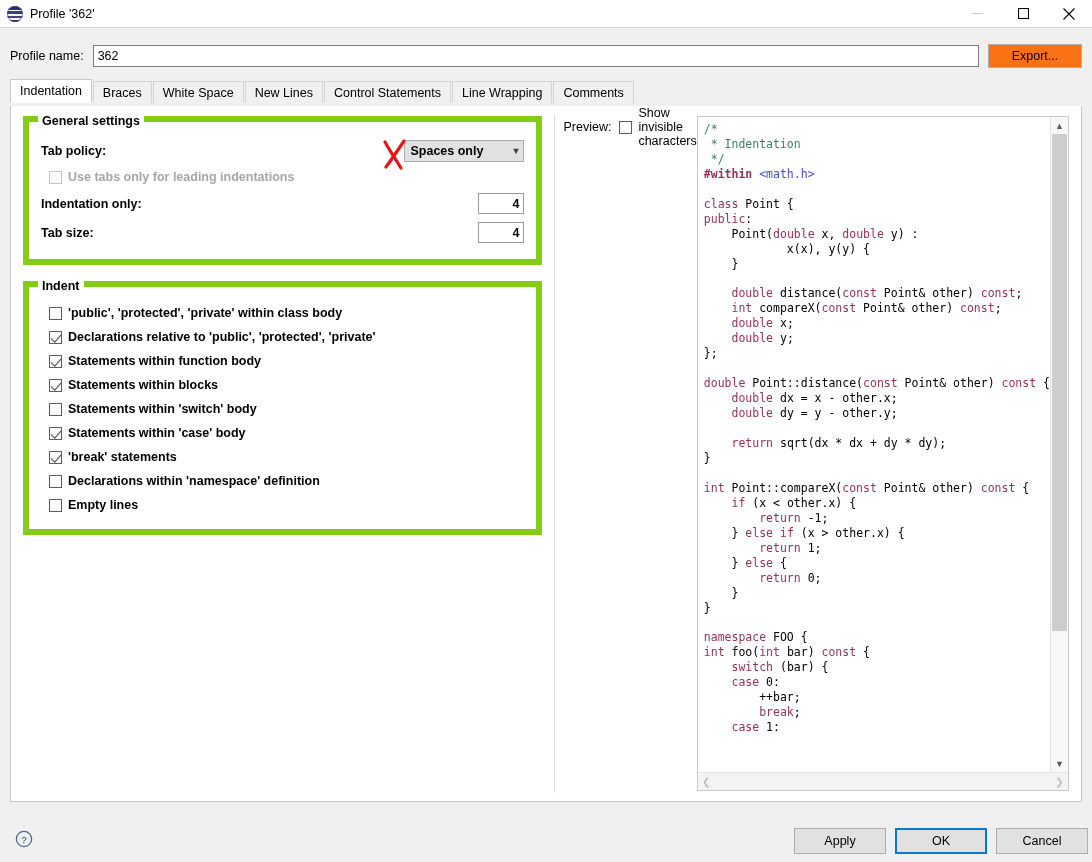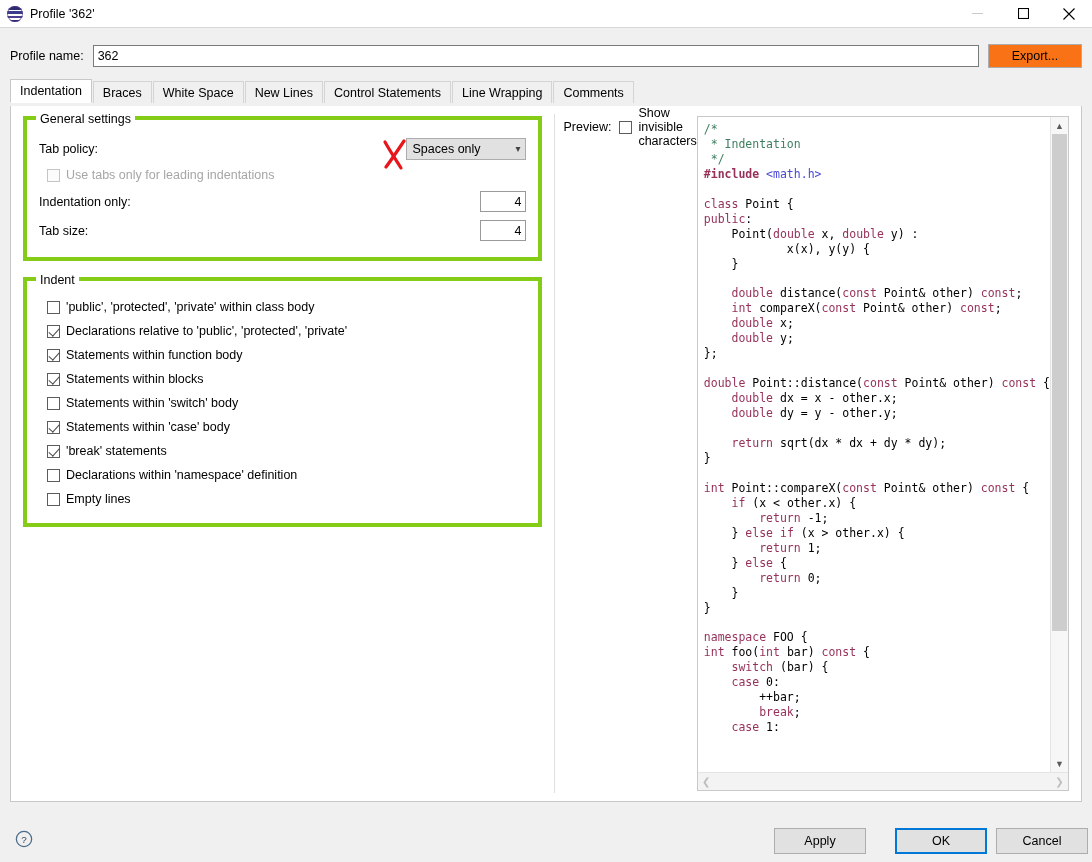--- a/index.html
+++ b/index.html
@@ -68,22 +68,22 @@
     position:absolute;left:10px;right:10px;top:106px;bottom:60px;
     background:#ffffff;border:1px solid #c8c8c8;border-top:none;
     display:flex;box-sizing:border-box;
   }
   .left-pane{width:547px;box-sizing:border-box;padding:10px 12px 0 12px;position:relative;}
   .divider{width:1px;background:#e0e0e0;margin:8px 0;}
   .right-pane{flex:1;box-sizing:border-box;padding:10px 12px 0 8px;display:flex;}
 
   
   .group{
-    border:4px solid #84cc16;border-radius:0;position:relative;
-    margin-bottom:16px;padding:14px 12px 12px 12px;
+    border:6px solid #84cc16;border-radius:0;position:relative;
+    margin-bottom:16px;padding:14px 12px 12px 12px;font-weight:bold;
   }
   .group > .legend{
     position:absolute;top:-8px;left:9px;background:#fff;padding:0 4px;
     font-size:12.5px;color:#000;
   }
   .row{display:flex;align-items:center;height:29px;}
   .row .lbl{font-size:12.5px;}
   .row .spacer{flex:1;}
   .combo{
     width:120px;height:22px;background:#e1e1e1;border:1px solid #adadad;
@@ -145,21 +145,21 @@
   .hsb .track{flex:1;}
   
   .footer{position:absolute;left:0;right:0;bottom:0;height:60px;}
   .help-icon{position:absolute;left:15px;top:28px;width:18px;height:18px;}
   .btns{position:absolute;right:4px;top:26px;display:flex;gap:9px;}
   .btn{
     width:92px;height:26px;background:#e1e1e1;border:1px solid #adadad;
     font-family:"Liberation Sans",sans-serif;font-size:12.5px;color:#000;
     cursor:default;box-sizing:border-box;
   }
-  .btn.default{border:2px solid #0078d7;background:#e1e1e1;margin-left:20px;}
+  .btn.default{border:2px solid #0078d7;background:#e1e1e1;}
 </style>
 </head>
 <body>
 
 <div class="titlebar">
   <div class="app-icon"></div>
   <div class="title-text">Profile '362'</div>
   <div class="win-buttons">
     <div class="win-btn min">
         <span></span>
@@ -279,21 +279,21 @@
         <div class="cb"></div>
         <div class="cb-label">Show invisible characters</div>
       </div>
     </div>
 
     <div class="code-wrap">
       <div class="code-inner">
         <pre class="code" id="code-area"><span class="c">/*</span>
 <span class="c"> * Indentation</span>
 <span class="c"> */</span>
-<span class="pp">#include </span><span class="inc">&lt;math.h&gt;</span>
+<span class="pp">#within </span><span class="inc">&lt;math.h&gt;</span>
 
 <span class="k">class</span> Point {
 <span class="k">public</span>:
     Point(<span class="k">double</span> x, <span class="k">double</span> y) :
             x(x), y(y) {
     }
 
     <span class="k">double</span> distance(<span class="k">const</span> Point&amp; other) <span class="k">const</span>;
     <span class="k">int</span> compareX(<span class="k">const</span> Point&amp; other) <span class="k">const</span>;
     <span class="k">double</span> x;

